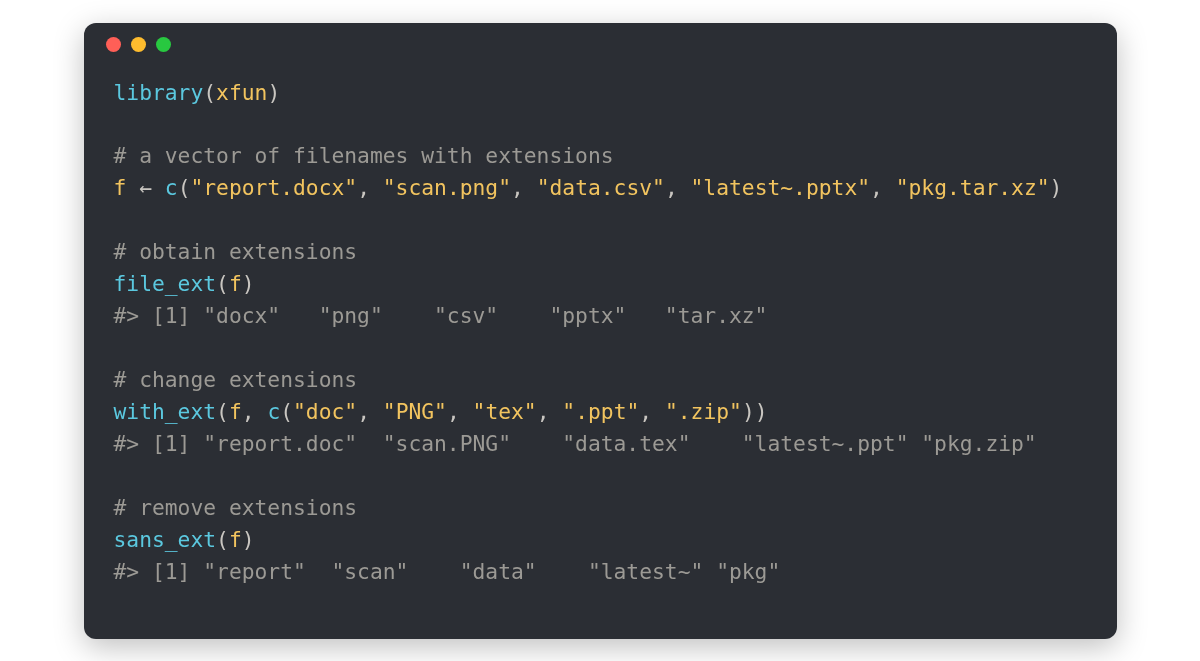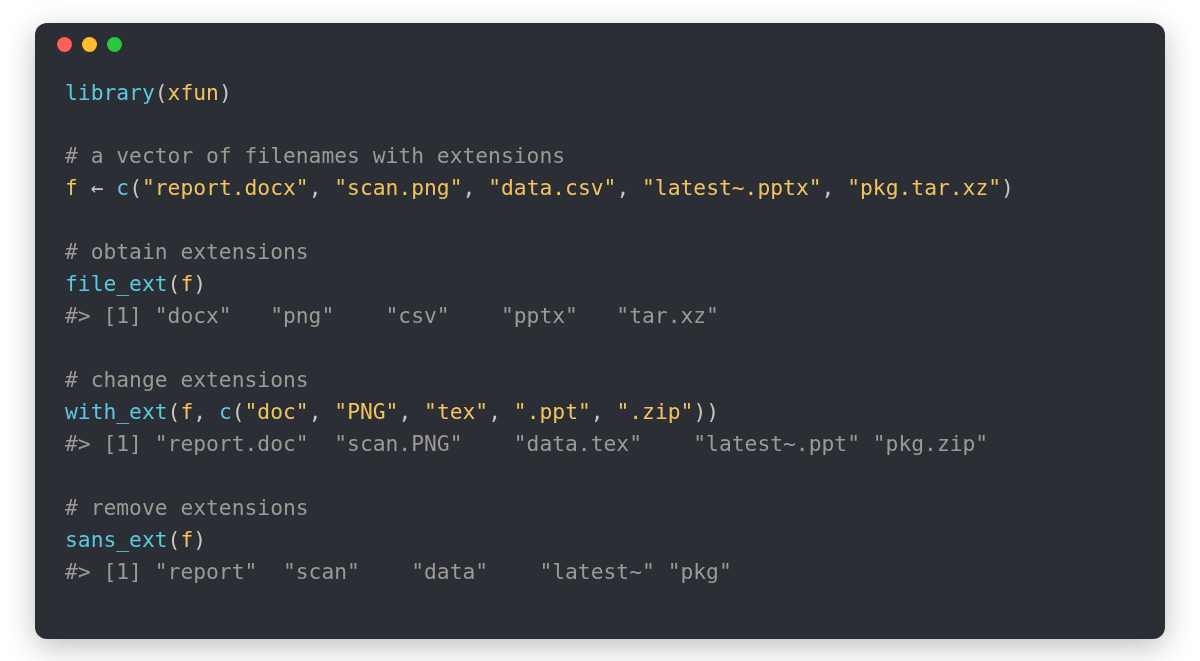--- a/index.html
+++ b/index.html
@@ -6,21 +6,21 @@
   body {
     background: #ffffff;
     width: 1200px;
     height: 661px;
     display: flex;
     align-items: center;
     justify-content: center;
     font-family: ui-monospace, 'SF Mono', Menlo, Consolas, monospace;
   }
   .terminal {
-    width: 1130px;
+    width: 1033px;
     height: 616px;
     background: #2b2e34;
     border-radius: 12px;
     box-shadow: 0 8px 30px rgba(0,0,0,0.25);
     overflow: hidden;
     display: flex;
     flex-direction: column;
   }
   .titlebar {
     height: 44px;

